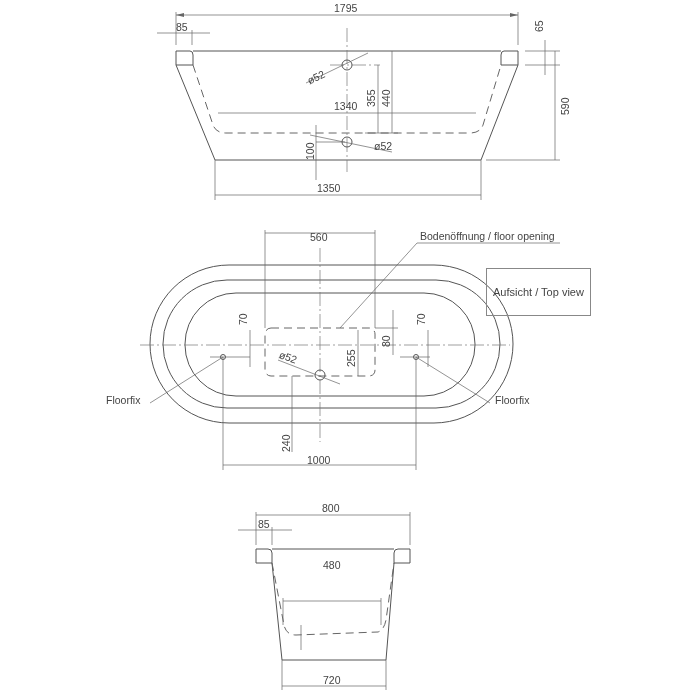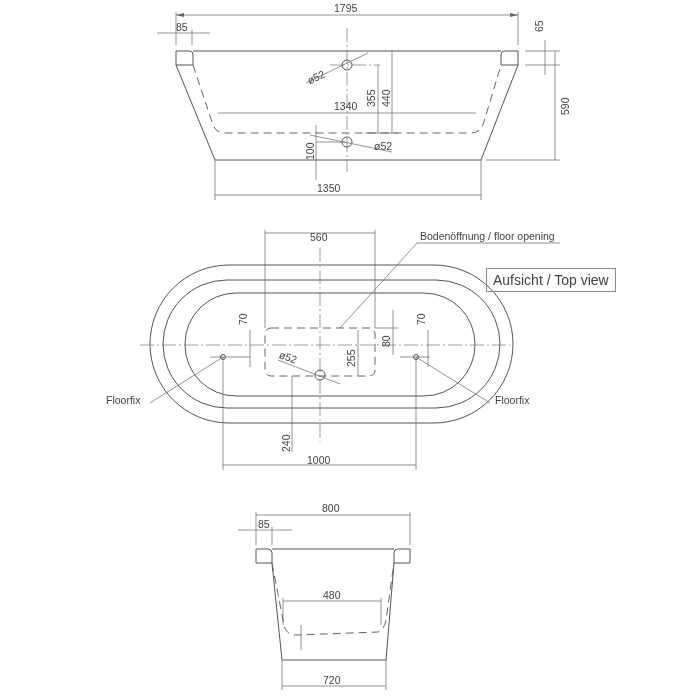--- a/index.html
+++ b/index.html
@@ -5,21 +5,21 @@
   html,body{margin:0;padding:0;background:#fff;}
   body{width:700px;height:700px;overflow:hidden;position:relative;font-family:"Liberation Sans",sans-serif;}
   svg{position:absolute;left:0;top:0;}
   .ln{stroke:#555;stroke-width:1;fill:none;}
   .dim{stroke:#666;stroke-width:0.7;fill:none;}
   .cl{stroke:#777;stroke-width:0.7;fill:none;stroke-dasharray:14 3 2 3;}
   .dash{stroke:#666;stroke-width:1;fill:none;stroke-dasharray:8 5;}
   .t{position:absolute;font-size:10.5px;color:#444;white-space:nowrap;line-height:1;}
   .v{transform:rotate(-90deg);transform-origin:left top;}
   .it{}
-  .box{position:absolute;border:1px solid #888;font-size:14px;color:#444;padding:3px 6px;white-space:nowrap;}
+  .box{position:absolute;border:1px solid #888;font-size:11px;color:#444;padding:17px 6px;white-space:nowrap;}
 </style>
 </head>
 <body>
 
 <svg width="700" height="700">
 
   <line class="dim" x1="176" y1="15" x2="518" y2="15"></line>
   <line class="dim" x1="176" y1="12" x2="176" y2="45"></line>
   <line class="dim" x1="518" y1="12" x2="518" y2="45"></line>
   <polygon points="176,15 184,13 184,17" fill="#666"></polygon>
@@ -136,14 +136,14 @@
 <span class="t v" style="left:381px;top:347px">80</span>
 <span class="t v" style="left:346px;top:367px">255</span>
 <span class="t" style="left:279px;top:352px;transform:rotate(20deg)">ø52</span>
 <span class="t v" style="left:281px;top:452px">240</span>
 <span class="t" style="left:307px;top:455px">1000</span>
 <span class="t it" style="left:106px;top:395px">Floorfix</span>
 <span class="t it" style="left:495px;top:395px">Floorfix</span>
 
 <span class="t" style="left:322px;top:503px">800</span>
 <span class="t" style="left:258px;top:519px">85</span>
-<span class="t" style="left:323px;top:590px">480</span>
+<span class="t" style="left:323px;top:560px">480</span>
 <span class="t" style="left:323px;top:675px">720</span>
 
 </body></html>

